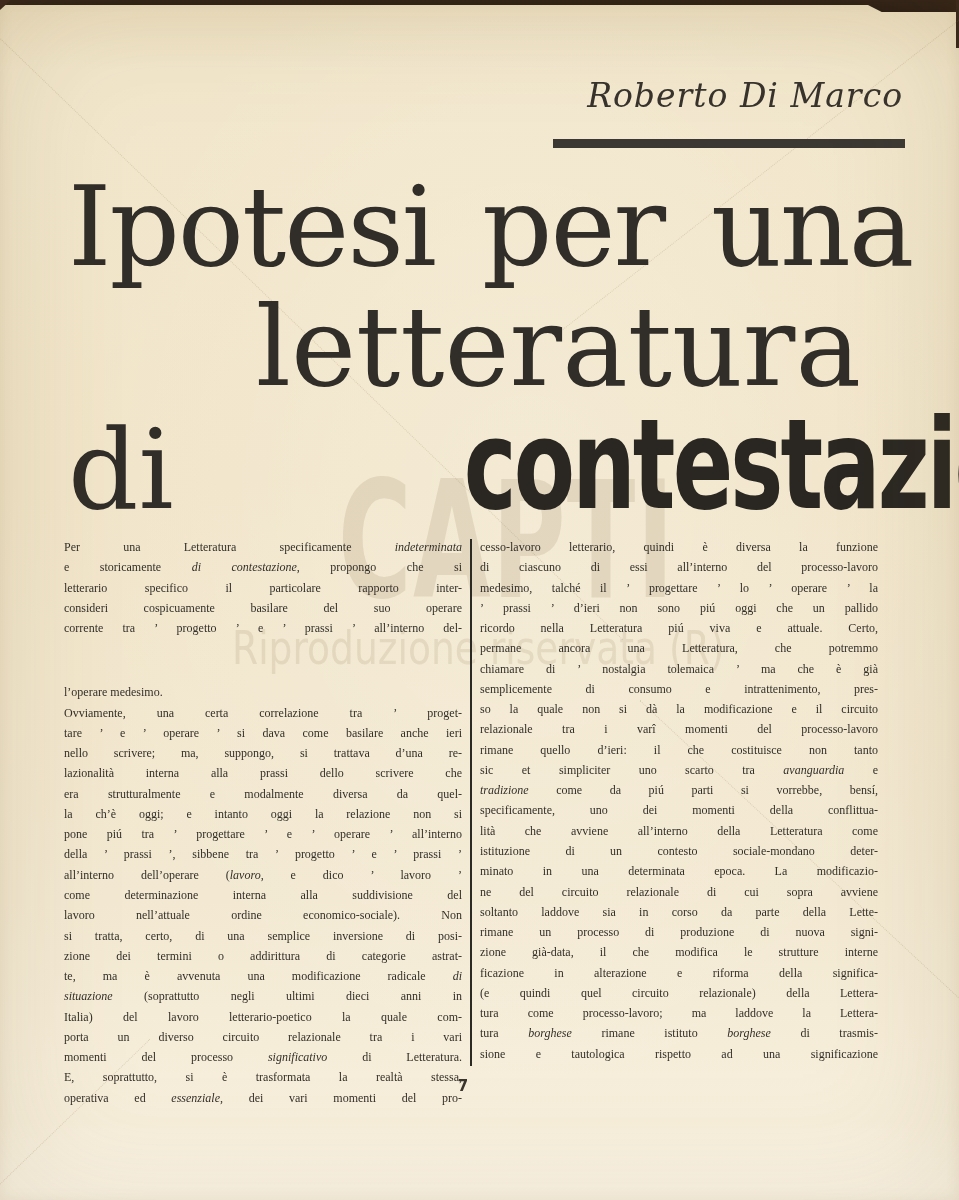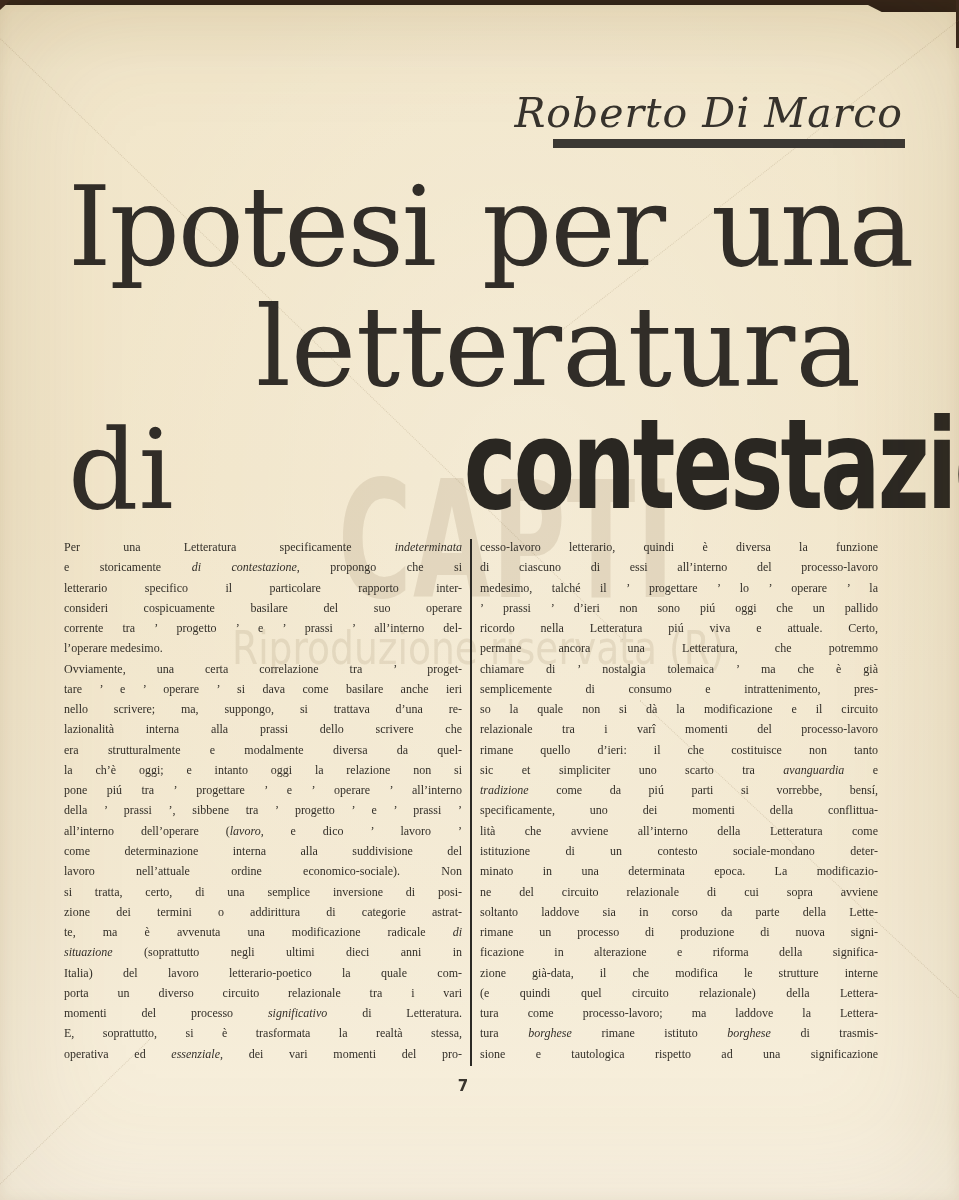--- a/index.html
+++ b/index.html
@@ -42,23 +42,23 @@
   .wm-notice{
     position:absolute;top:624px;left:232px;
     font-family:"DejaVu Sans",sans-serif;
     font-size:47px;line-height:1;
     color:rgba(150,128,92,0.17);
     transform:scaleX(0.8);transform-origin:0 0;
     pointer-events:none;white-space:nowrap;
   }
   
   .author{
-    position:absolute;top:89px;right:56px;
+    position:absolute;top:76px;right:56px;
     font-family:"DejaVu Serif",serif;font-style:italic;
-    font-size:41px;color:#37332d;letter-spacing:1px;white-space:nowrap;
+    font-size:33px;color:#37332d;letter-spacing:1px;white-space:nowrap;
   }
   .author-rule{position:absolute;top:139px;right:54px;width:352px;height:9px;background:#3b3833;}
   
   .title{
     position:absolute;top:152px;left:52px;right:82px;
     text-align:right;margin:16px;font-weight:normal;
     font-family:"DejaVu Serif",serif;color:#312d28;
   }
   .t1{display:block;font-size:110px;line-height:118px;letter-spacing:-2px;word-spacing:14px;white-space:nowrap;}
   .t2{display:block;font-size:110px;line-height:122px;letter-spacing:0;}
@@ -68,21 +68,21 @@
     display:inline-block;font-family:"DejaVu Sans",sans-serif;font-weight:bold;
     font-size:124px;letter-spacing:-4px;color:#2a2722;
     transform:scaleX(0.72);transform-origin:100% 76%;
     margin-left:30px;
   }
   
   .columns{position:absolute;top:537px;left:64px;width:816px;display:flex;}
   .col{width:398px;font-size:12px;color:#332f29;}
   .divider{width:2px;height:527px;background:#2c2a25;margin:2px 8px 0 8px;}
   .line{height:20.27px;line-height:20.3px;text-align:justify;text-align-last:justify;}
-  .line.end{text-align-last:left;}
+  .line.end{text-align-last:left;margin-top:44px;}
   .line i{font-style:italic;}
   
   .page-number{
     position:absolute;top:1077px;left:450px;width:26px;text-align:center;
     font-family:"DejaVu Sans",sans-serif;font-weight:bold;font-size:15px;color:#3a362f;
   }
 </style>
 </head>
 <body>
 
@@ -154,22 +154,22 @@
         <div class="line"><span>rimane quello d’ieri: il che costituisce non tanto</span></div>
         <div class="line"><span>sic et simpliciter uno scarto tra </span><i>avanguardia</i><span> e</span></div>
         <div class="line"><i>tradizione</i><span> come da piú parti si vorrebbe, bensí,</span></div>
         <div class="line"><span>specificamente, uno dei momenti della conflittua-</span></div>
         <div class="line"><span>lità che avviene all’interno della Letteratura come</span></div>
         <div class="line"><span>istituzione di un contesto sociale-mondano deter-</span></div>
         <div class="line"><span>minato in una determinata epoca. La modificazio-</span></div>
         <div class="line"><span>ne del circuito relazionale di cui sopra avviene</span></div>
         <div class="line"><span>soltanto laddove sia in corso da parte della Lette-</span></div>
         <div class="line"><span>rimane un processo di produzione di nuova signi-</span></div>
+        <div class="line"><span>zione già-data, il che modifica le strutture interne</span></div>
         <div class="line"><span>ficazione in alterazione e riforma della significa-</span></div>
-        <div class="line"><span>zione già-data, il che modifica le strutture interne</span></div>
         <div class="line"><span>(e quindi quel circuito relazionale) della Lettera-</span></div>
         <div class="line"><span>tura come processo-lavoro; ma laddove la Lettera-</span></div>
         <div class="line"><span>tura </span><i>borghese</i><span> rimane istituto </span><i>borghese</i><span> di trasmis-</span></div>
         <div class="line"><span>sione e tautologica rispetto ad una significazione</span></div>
       </div>
   </main>
 
   <div class="page-number">7</div>
 
 </div>

